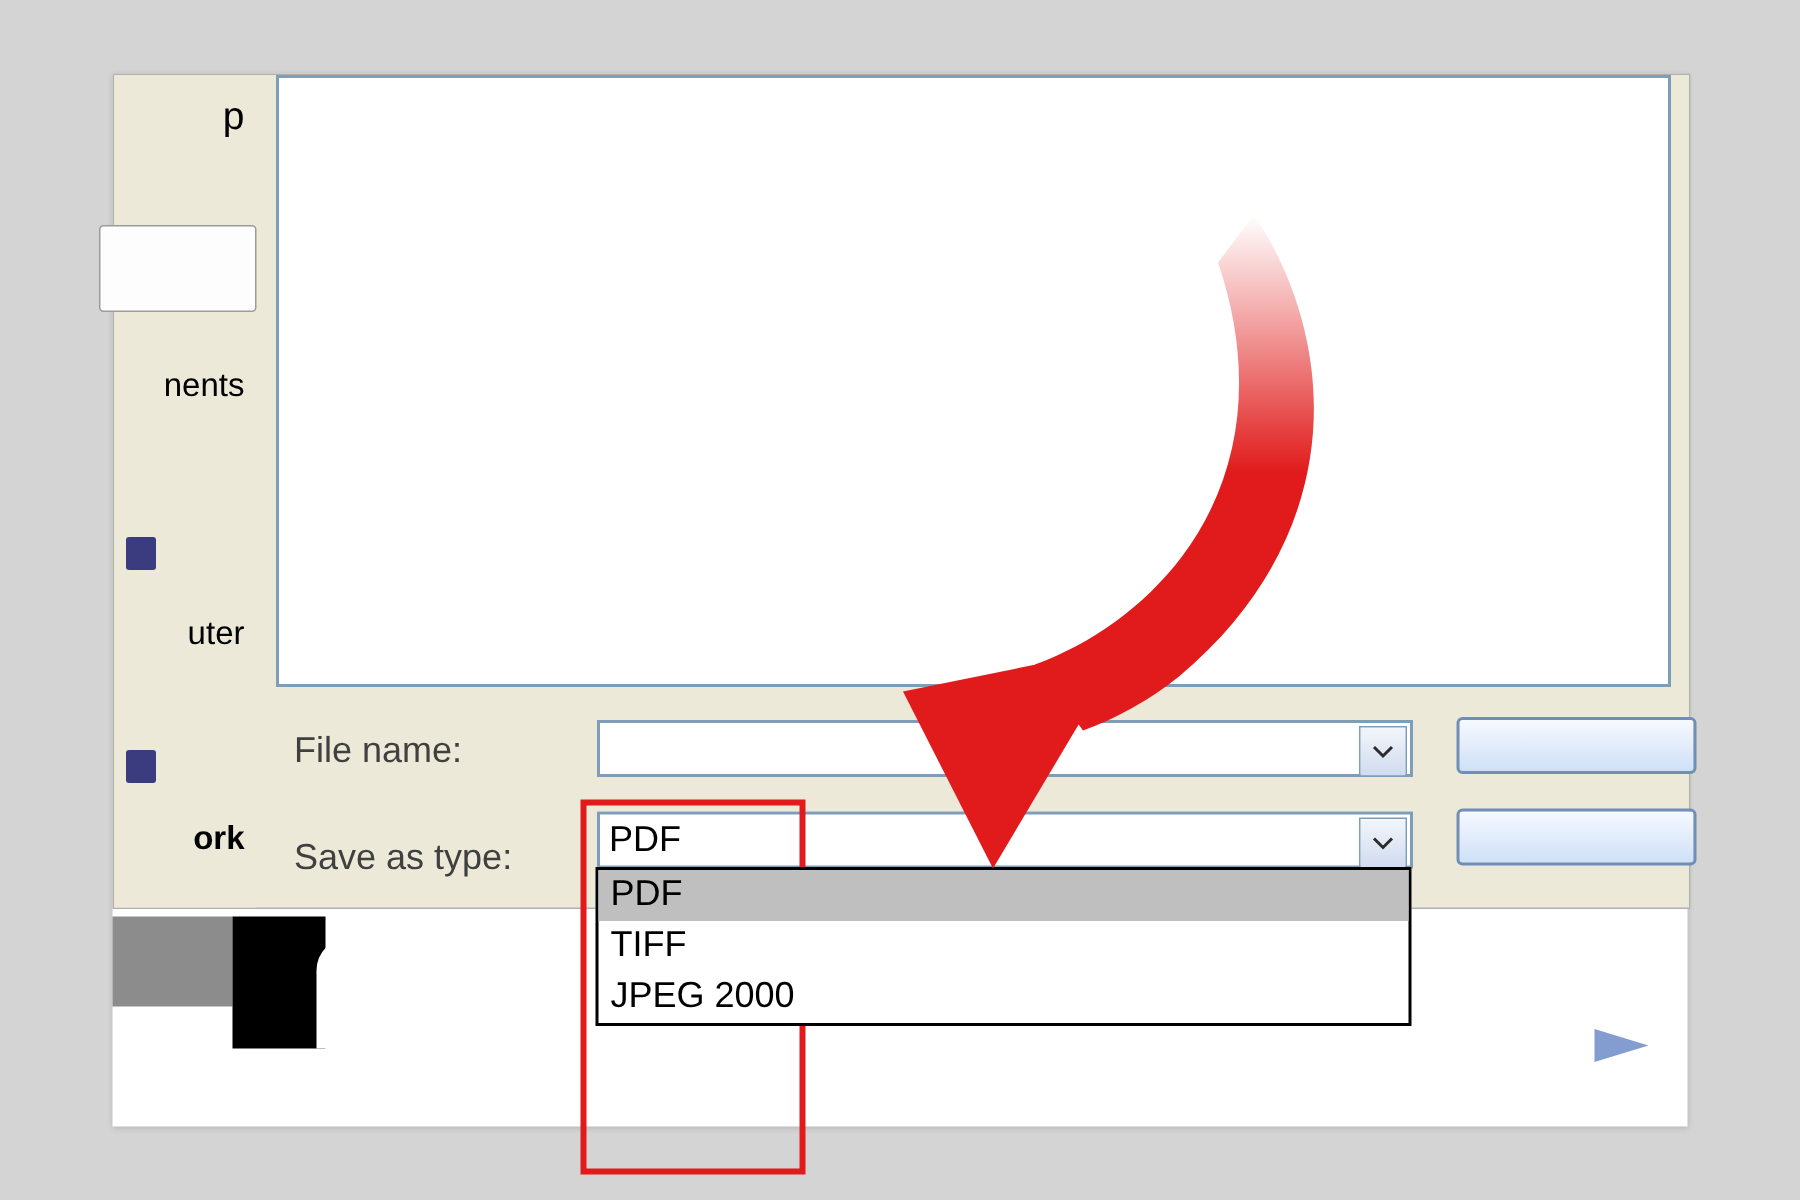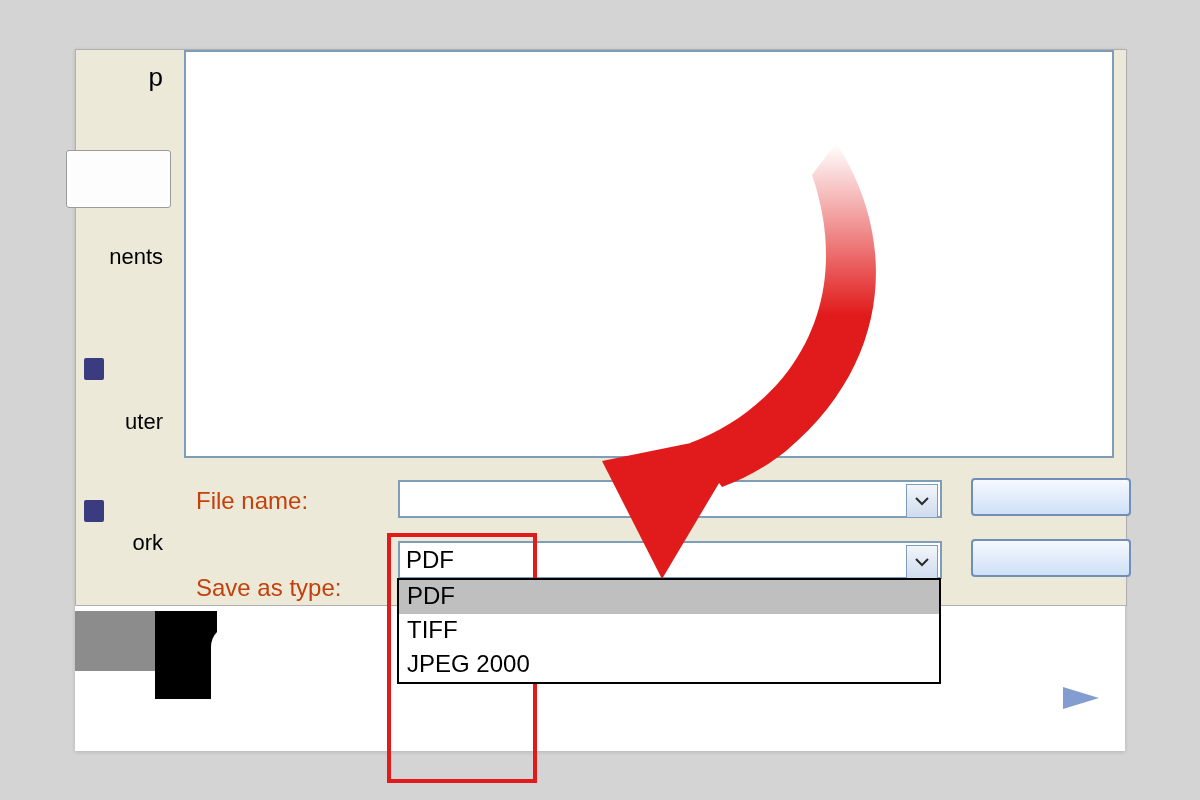--- a/index.html
+++ b/index.html
@@ -56,21 +56,21 @@
     border-radius: 3px;
     height: 58px;
     line-height: 56px;
     margin-left: -10px;
     width: 105px;
   }
   .places .p1 { position:absolute; top:12px; font-size:26px; }
   .places .p2 { position:absolute; top:100px;  }
   .places .p3 { position:absolute; top:194px; }
   .places .p4 { position:absolute; top:336px;margin-top:23px; }
-  .places .p5 { position:absolute; top:480px; }
+  .places .p5 { position:absolute; top:496px;font-weight:bold; }
   .places .dot {
     position:absolute; left:8px; width:20px; height:22px;
     background:#3b3b80; border-radius:2px;
   }
 
   
   .filelist {
     position: absolute;
     left: 108px;
     top: 0;
@@ -79,21 +79,21 @@
     background: #ffffff;
     border: 2px solid #7e9db9;
     box-sizing: border-box;
   }
 
   
   .row-label {
     position: absolute;
     left: 120px;
     font-size: 24px;
-    color: #c2410c;
+    color: #404040;
   }
   .row-field {
     position: absolute;
     height: 38px;
     background: #ffffff;
     border: 2px solid #7e9db9;
     box-sizing: border-box;
     font-size: 24px;
     color: #000;
     padding: 2px 6px;
@@ -216,21 +216,21 @@
     <div class="row-field" style="left:322px; top:430px; width:544px;">
       <span></span>
       <div class="drop-btn">
         <svg viewBox="0 0 16 10">
           <polyline points="2,2 8,8 14,2" fill="none" stroke="#2b2b2b" stroke-width="2"></polyline>
         </svg>
       </div>
     </div>
     <div class="side-btn" style="left:895px; top:428px; width:160px;"></div>
 
-    <div class="row-label" style="top:524px;text-align:right;">Save as type:</div>
+    <div class="row-label" style="top:508px;text-align:right;">Save as type:</div>
     <div class="row-field" style="left:322px; top:491px; width:544px;">
       <span>PDF</span>
       <div class="drop-btn">
         <svg viewBox="0 0 16 10">
           <polyline points="2,2 8,8 14,2" fill="none" stroke="#2b2b2b" stroke-width="2"></polyline>
         </svg>
       </div>
     </div>
     <div class="side-btn" style="left:895px; top:489px; width:160px;"></div>
 

